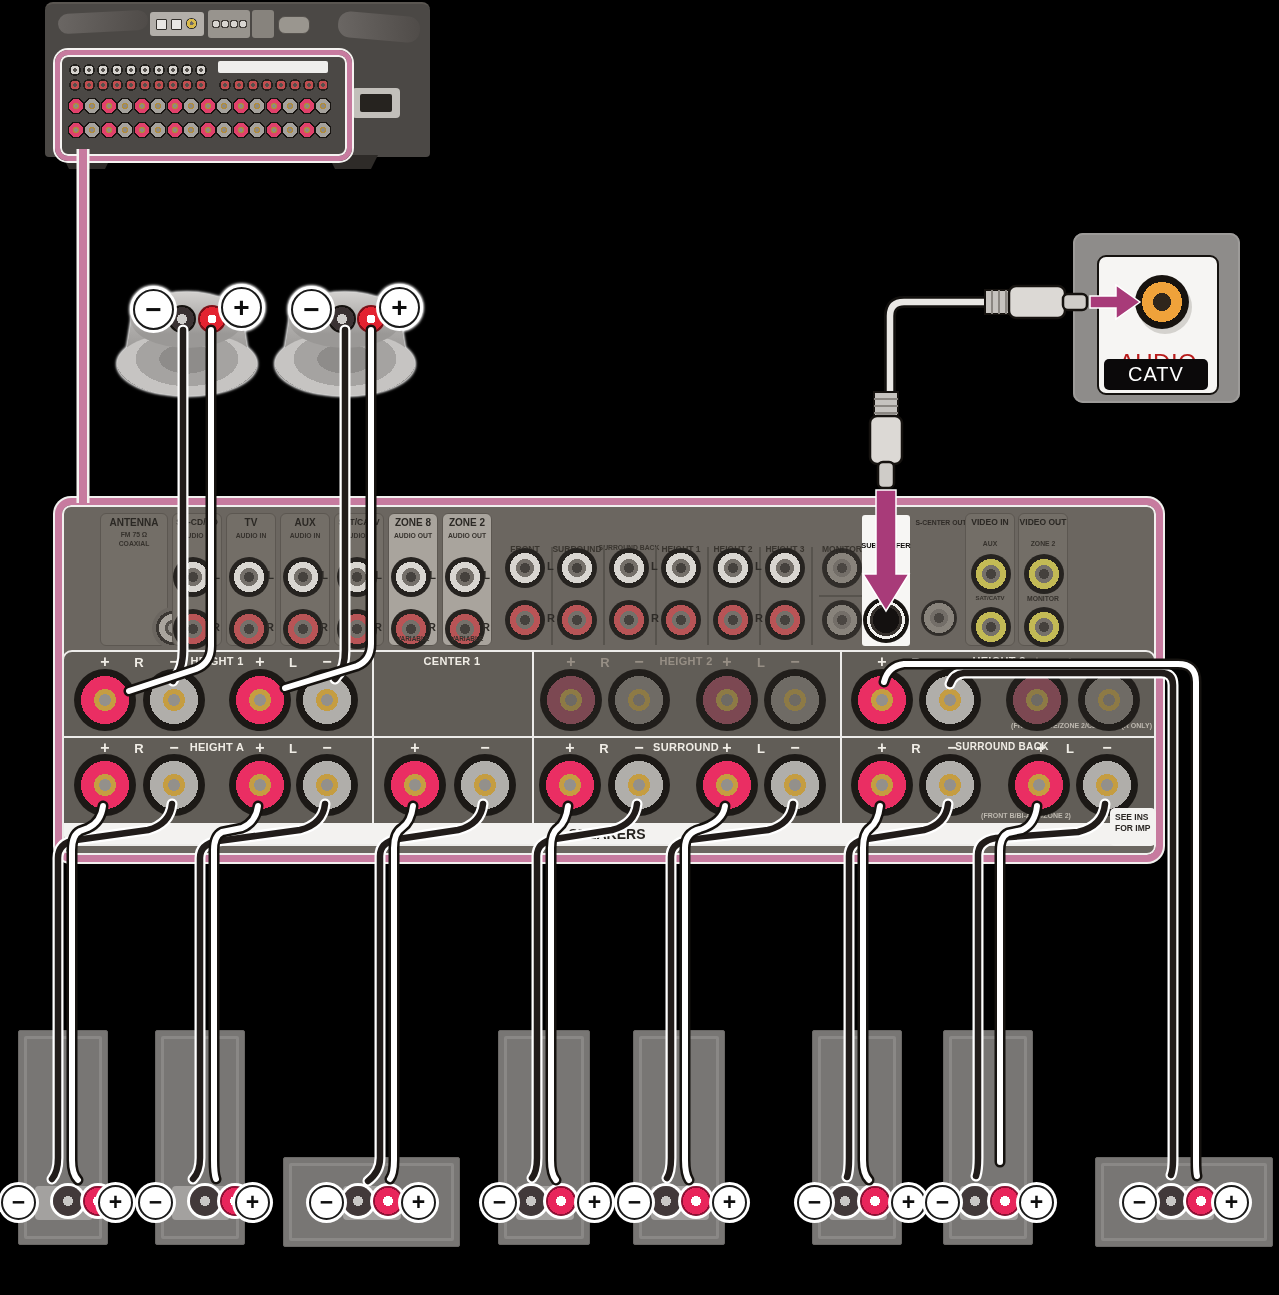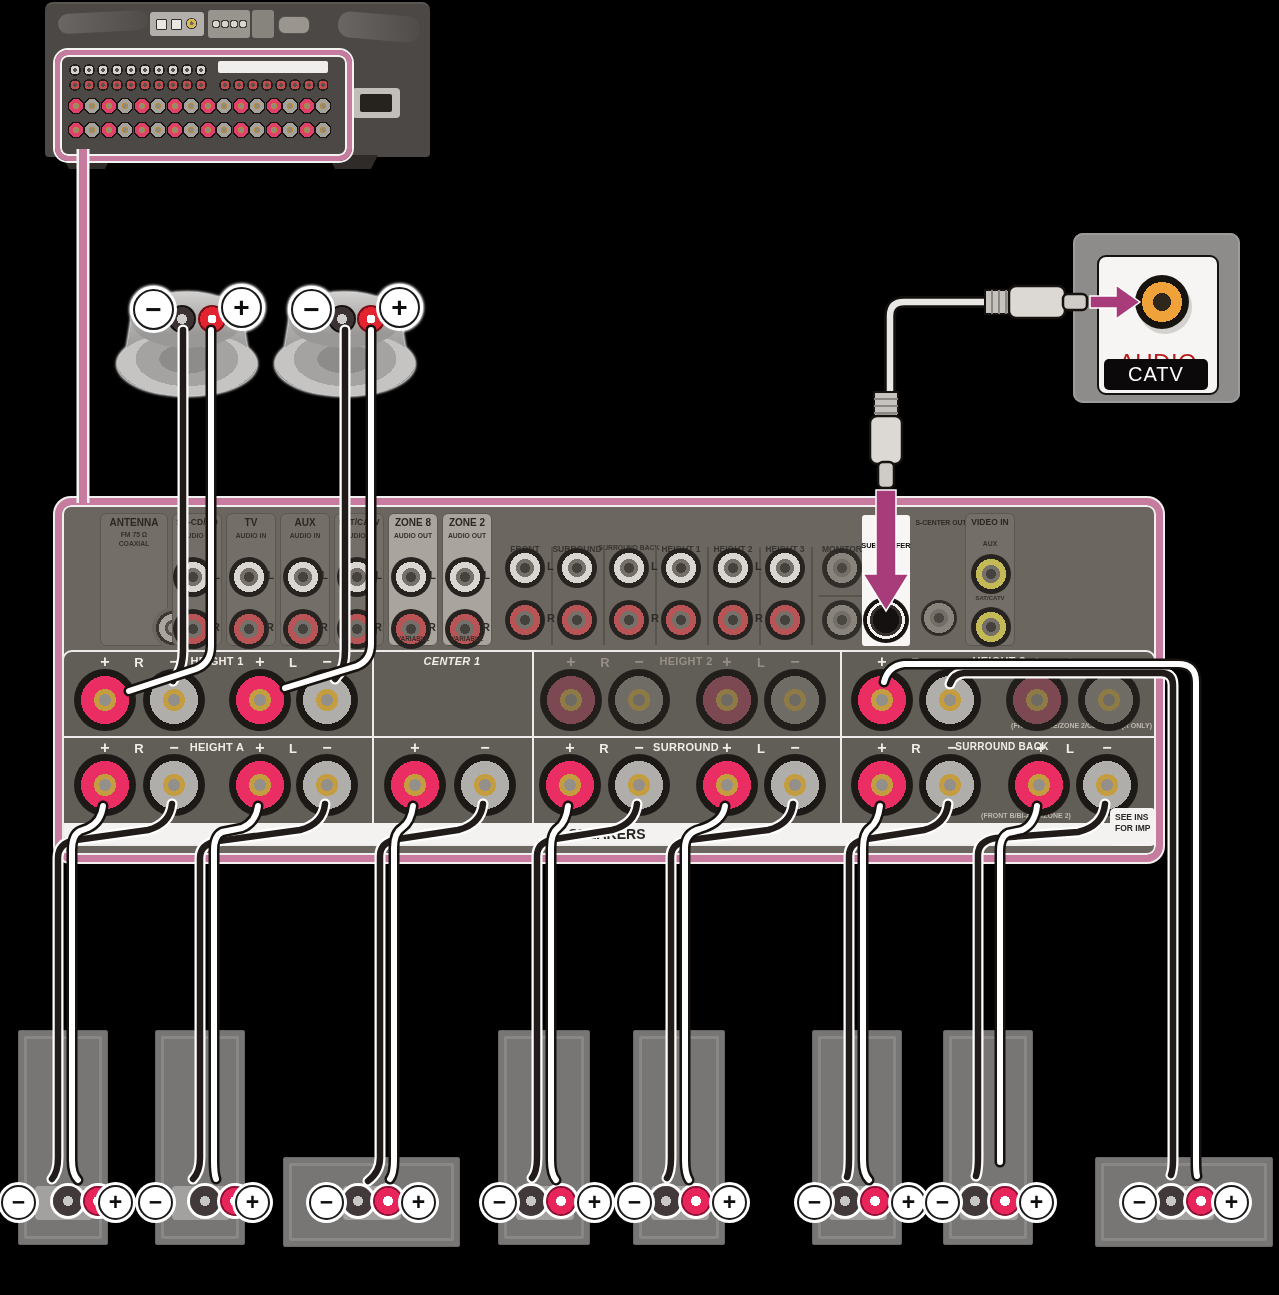--- a/index.html
+++ b/index.html
@@ -282,37 +282,44 @@
     <span class="c" style="left:879px;top:14px;font-size:6.8px;font-weight:bold;color:#2f2b27;">S-CENTER OUT</span>
     <div class="jack jdim" style="left:859px;top:95px;width:36px;height:36px;"></div>
 
     <div class="pbox" style="left:903px;top:8px;width:50px;height:133px;">
       <div class="ptitle" style="font-size:8.5px;">VIDEO IN</div>
       <div class="psub" style="top:26px;">AUX</div>
       <div class="jack jy" style="left:5px;top:40px;"></div>
       <div class="psub" style="top:81px;font-size:6px;">SAT/CATV</div>
       <div class="jack jy" style="left:5px;top:93px;"></div>
     </div>
+    <div class="pbox" style="left:956px;top:8px;width:50px;height:133px;">
+      <div class="ptitle" style="font-size:8.5px;">VIDEO OUT</div>
+      <div class="psub" style="top:26px;">ZONE 2</div>
+      <div class="jack jy" style="left:5px;top:40px;"></div>
+      <div class="psub" style="top:81px;">MONITOR</div>
+      <div class="jack jy" style="left:5px;top:93px;"></div>
+    </div>
 
     <div class="terms">
       <div class="hdiv"></div>
       <div class="vdiv" style="left:308px;"></div>
       <div class="vdiv" style="left:468px;"></div>
       <div class="vdiv" style="left:776px;"></div>
       <div class="strip"></div>
       <span class="sp-label" style="left:543px;">SPEAKERS</span>
 
       <span class="c pm" style="left:41px;top:1px;">+</span>
       <span class="c rl2" style="left:75px;top:3px;">R</span>
       <span class="c pm" style="left:110px;top:1px;">−</span>
       <span class="c sec" style="left:153px;top:3px;">HEIGHT 1</span>
       <span class="c pm" style="left:196px;top:1px;">+</span>
       <span class="c rl2" style="left:229px;top:3px;">L</span>
       <span class="c pm" style="left:263px;top:1px;">−</span>
-      <span class="c sec" style="left:388px;top:3px;font-style:italic;">CENTER 1</span>
+      <span class="c sec" style="left:388px;top:3px;">CENTER 1</span>
       <span class="c pm dimtxt" style="left:507px;top:1px;">+</span>
       <span class="c rl2 dimtxt" style="left:541px;top:3px;">R</span>
       <span class="c pm dimtxt" style="left:575px;top:1px;">−</span>
       <span class="c sec dimtxt" style="left:622px;top:3px;">HEIGHT 2</span>
       <span class="c pm dimtxt" style="left:663px;top:1px;">+</span>
       <span class="c rl2 dimtxt" style="left:697px;top:3px;">L</span>
       <span class="c pm dimtxt" style="left:731px;top:1px;">−</span>
       <span class="c pm" style="left:818px;top:1px;">+</span>
       <span class="c rl2" style="left:852px;top:3px;">R</span>
       <span class="c pm" style="left:888px;top:1px;">−</span>

